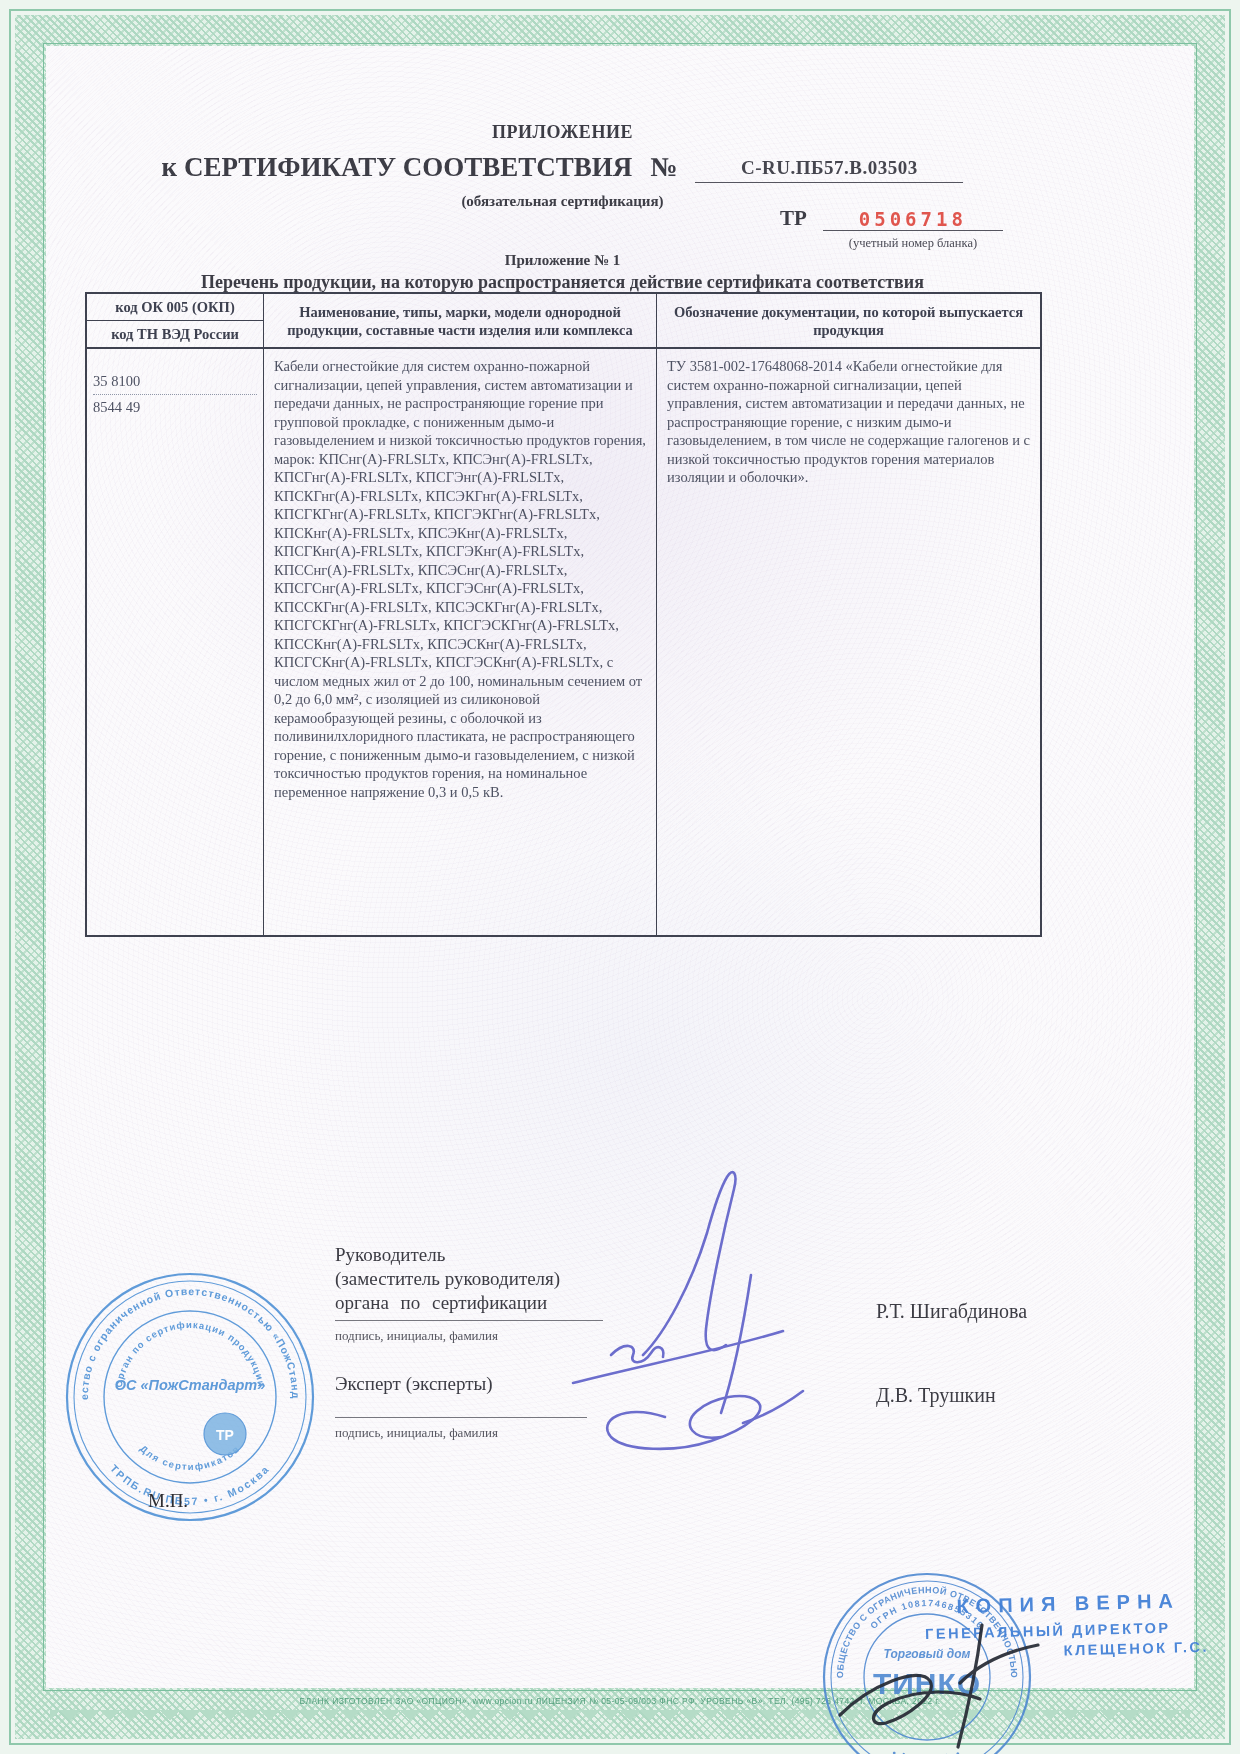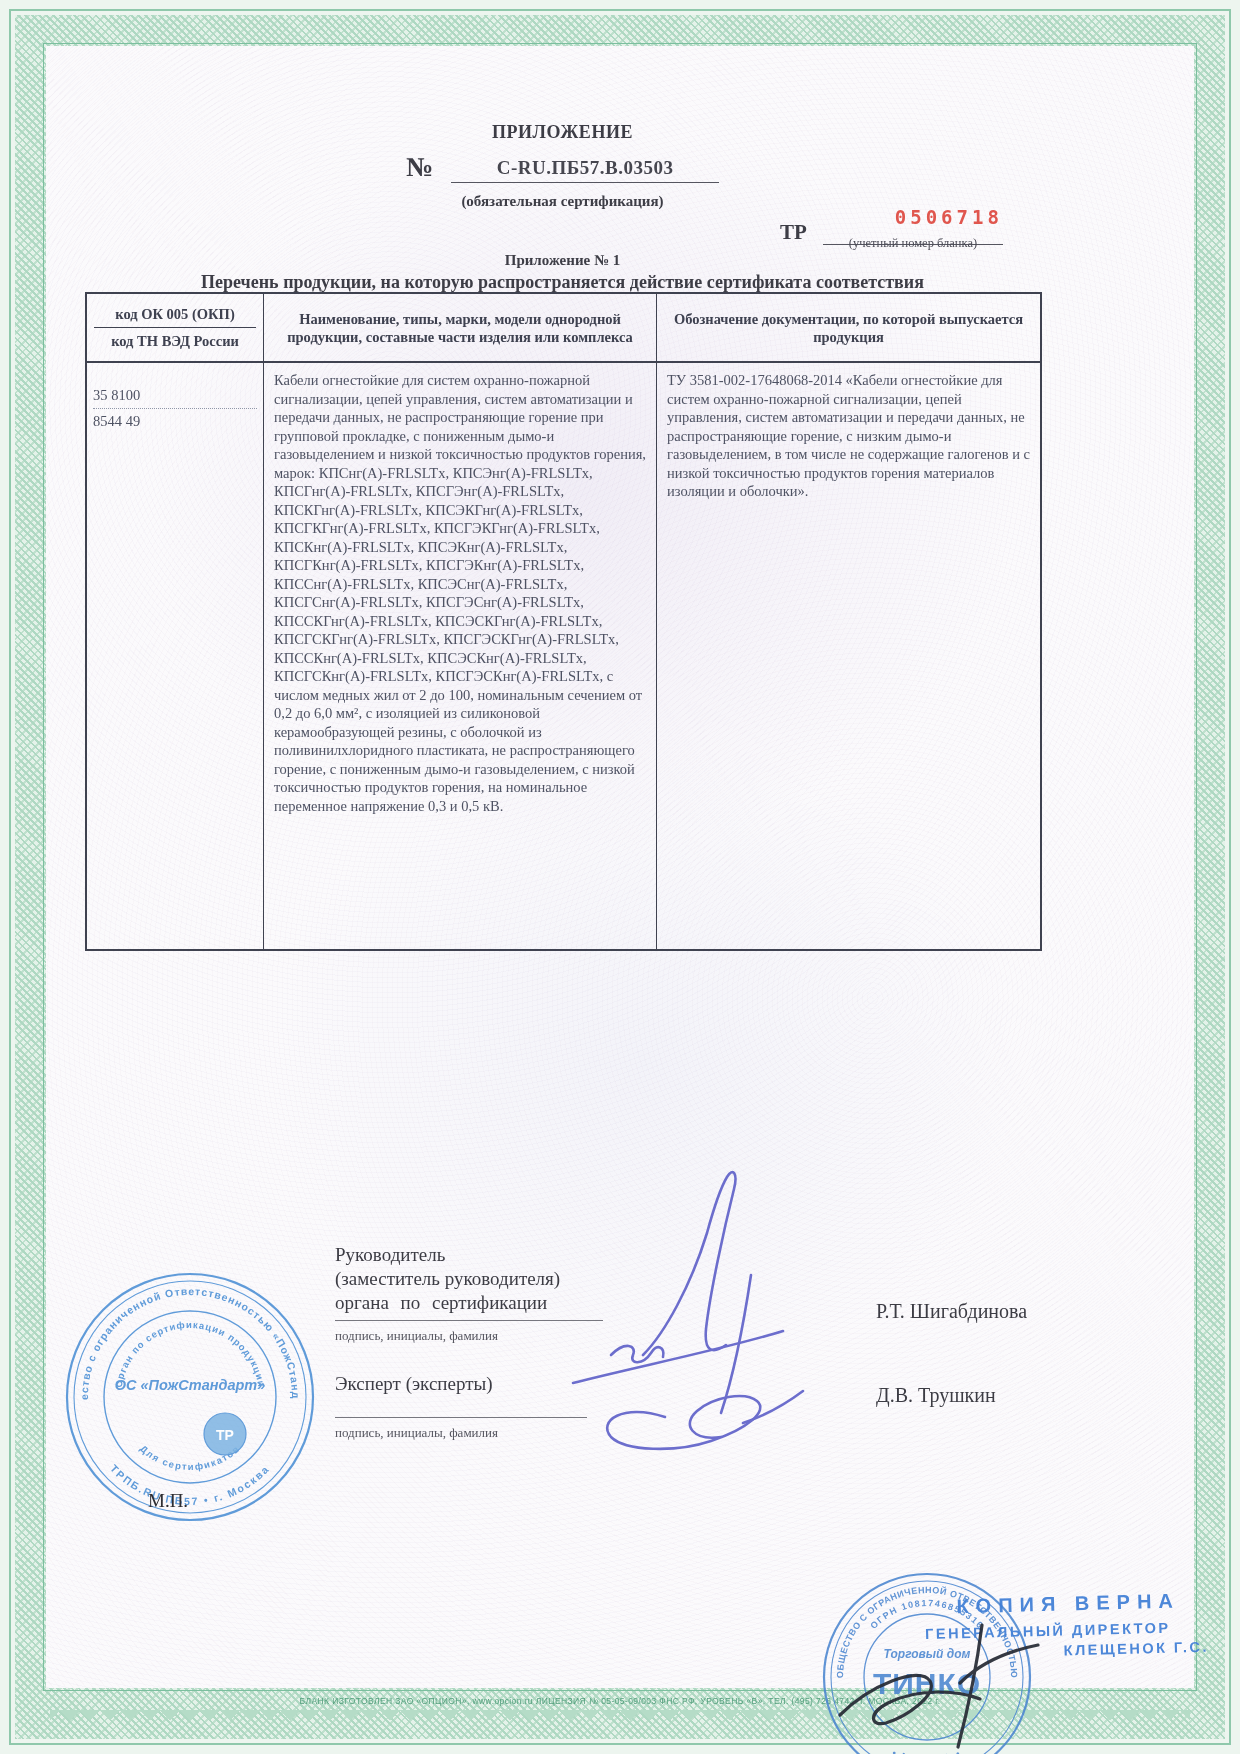--- a/index.html
+++ b/index.html
@@ -33,32 +33,32 @@
   .country-title{top:60px;font-size:31px;font-weight:bold;letter-spacing:1px;}
   .doc-type{top:122px;font-size:18px;font-weight:bold;letter-spacing:.5px;}
   .cert-row{position:absolute;left:85px;top:152px;width:955px;display:flex;justify-content:center;align-items:flex-end;gap:18px;color:#3d3d46;}
   .cert-label{font-size:27px;font-weight:bold;white-space:nowrap;}
   .cert-no-sign{font-size:27px;font-weight:bold;}
   .cert-number-box{display:inline-block;width:268px;text-align:center;border-bottom:1.5px solid #55555f;
     font-size:19px;font-weight:bold;color:#46464f;padding-bottom:3px;letter-spacing:.5px;}
   .mandatory-note{top:193px;font-size:15px;font-weight:bold;}
   .tr-row{position:absolute;left:780px;top:206px;display:flex;align-items:flex-end;gap:16px;}
   .tr-label{font-size:21px;font-weight:bold;color:#3d3d46;}
-  .blank-number-box{display:inline-block;width:180px;text-align:right;border-bottom:1px solid #55555f;
-    font-family:"DejaVu Sans Mono",monospace;font-size:19px;font-weight:bold;letter-spacing:4px;color:#e0564e;padding-bottom:16px;}
+  .blank-number-box{display:inline-block;width:180px;text-align:center;border-bottom:1px solid #55555f;
+    font-family:"DejaVu Sans Mono",monospace;font-size:19px;font-weight:bold;letter-spacing:4px;color:#e0564e;padding-bottom:0;}
   .blank-note{position:absolute;left:818px;top:236px;width:190px;text-align:center;font-size:12.5px;color:#4a4a55;}
   .annex-title{top:252px;font-size:15px;font-weight:bold;}
   .annex-subtitle{top:272px;font-size:18px;font-weight:bold;}
 
   
   .product-table{position:absolute;left:85px;top:292px;width:953px;border:2px solid #3f4250;
     display:grid;grid-template-columns:177px 393px 1fr;color:#4e5263;}
   .th{border-bottom:2.5px solid #3f4250;font-weight:bold;font-size:14.5px;line-height:18px;
     text-align:center;color:#3e4150;padding:6px 8px;display:flex;flex-direction:column;justify-content:center;}
-  .th-col1{padding:7px;justify-content:stretch;}
+  .th-col1{padding:0;justify-content:stretch;}
   .th-col1 .half{flex:1;display:flex;align-items:center;justify-content:center;padding:4px 6px;}
   .th-col1 .half.first{border-bottom:1.5px solid #3f4250;}
   .td{font-size:14.5px;line-height:18.5px;padding:8px 10px;min-height:540px;}
   .td.codes{padding:23px 6px;}
   .td.codes .code-top{border-bottom:1px dotted #9097a8;padding-bottom:3px;margin-bottom:3px;}
   .col-divider-r{border-right:1.5px solid #3f4250;}
 
   
   .role-block{position:absolute;left:335px;color:#3c3c44;}
   .head-role{top:1243px;width:268px;font-size:19px;line-height:24px;}
@@ -88,20 +88,21 @@
 
   <div class="border-band"></div>
   <div class="border-line-outer"></div>
   <div class="content-bg"></div>
   <div class="border-line-inner"></div>
   <div class="border-zigzag"></div>
   <div class="footer-print">БЛАНК ИЗГОТОВЛЕН ЗАО «ОПЦИОН», www.opcion.ru  ЛИЦЕНЗИЯ № 05-05-09/003 ФНС РФ, УРОВЕНЬ «В», ТЕЛ. (495) 726 4742, г. МОСКВА, 2012 г.</div>
 
   <div class="t-center doc-type">ПРИЛОЖЕНИЕ</div>
   <div class="cert-row">
+    <span class="cert-label">к СЕРТИФИКАТУ СООТВЕТСТВИЯ</span>
     <span class="cert-no-sign">№</span>
     <span class="cert-number-box">C-RU.ПБ57.В.03503</span>
   </div>
   <div class="t-center mandatory-note">(обязательная сертификация)</div>
   <div class="tr-row">
     <span class="tr-label">ТР</span>
     <span class="blank-number-box">0506718</span>
   </div>
   <div class="blank-note">(учетный номер бланка)</div>
   <div class="t-center annex-title">Приложение № 1</div>

